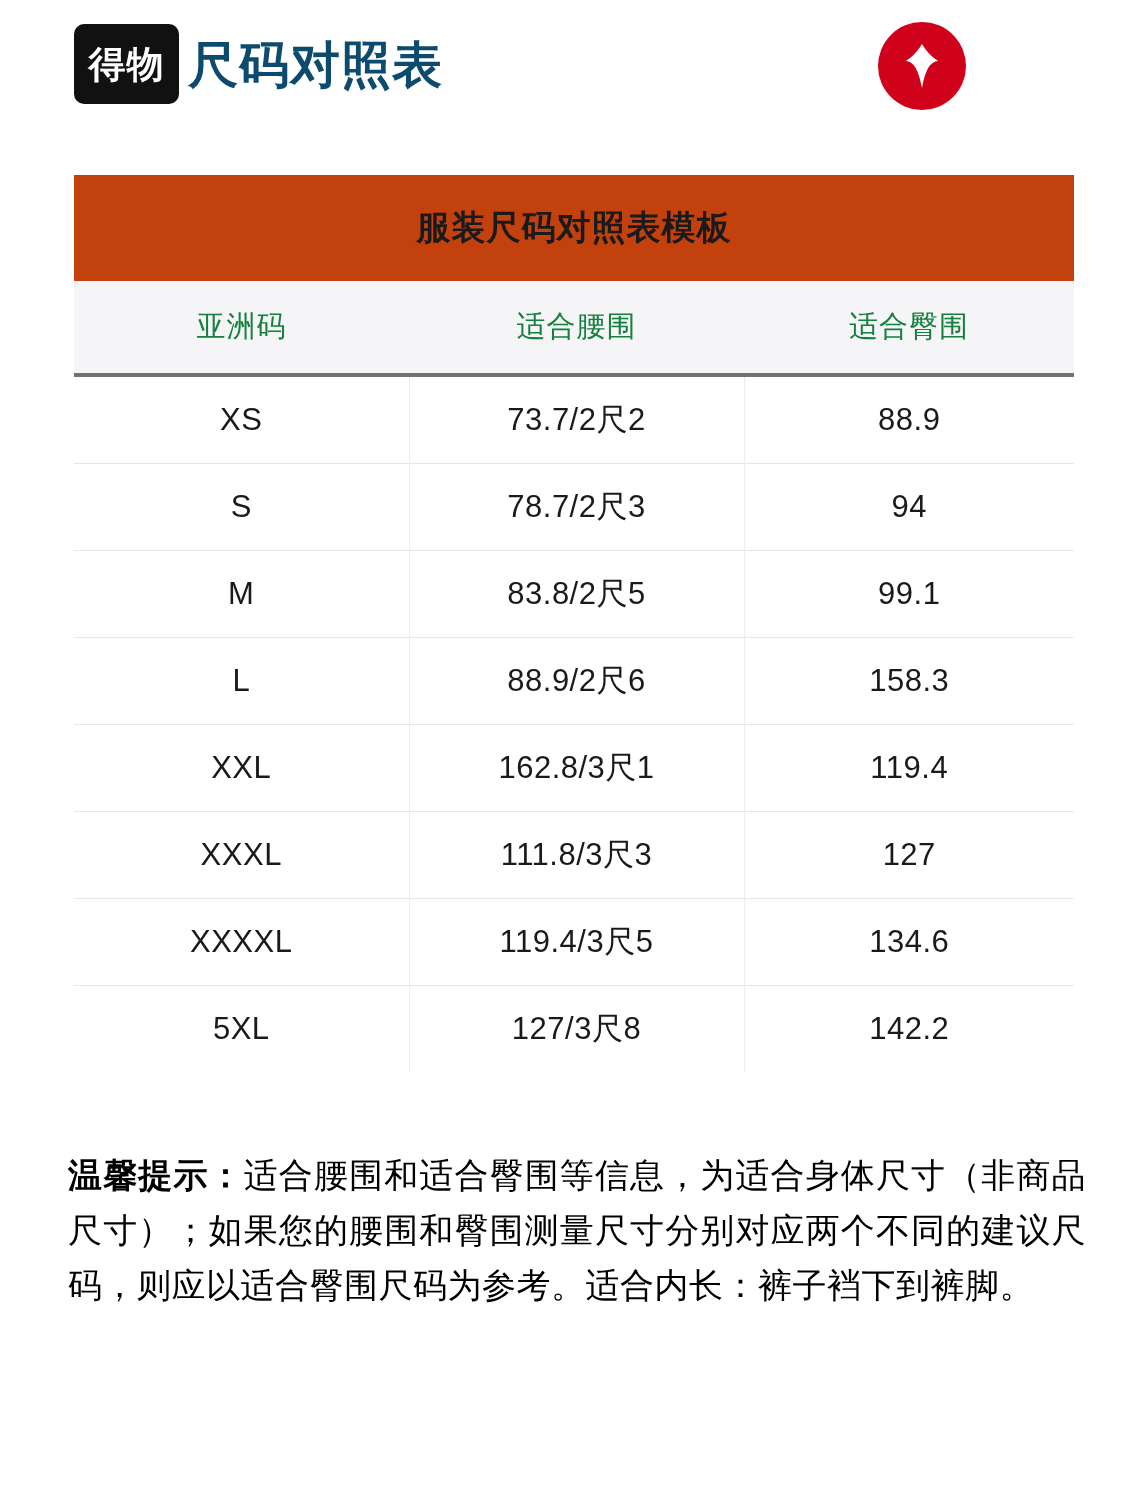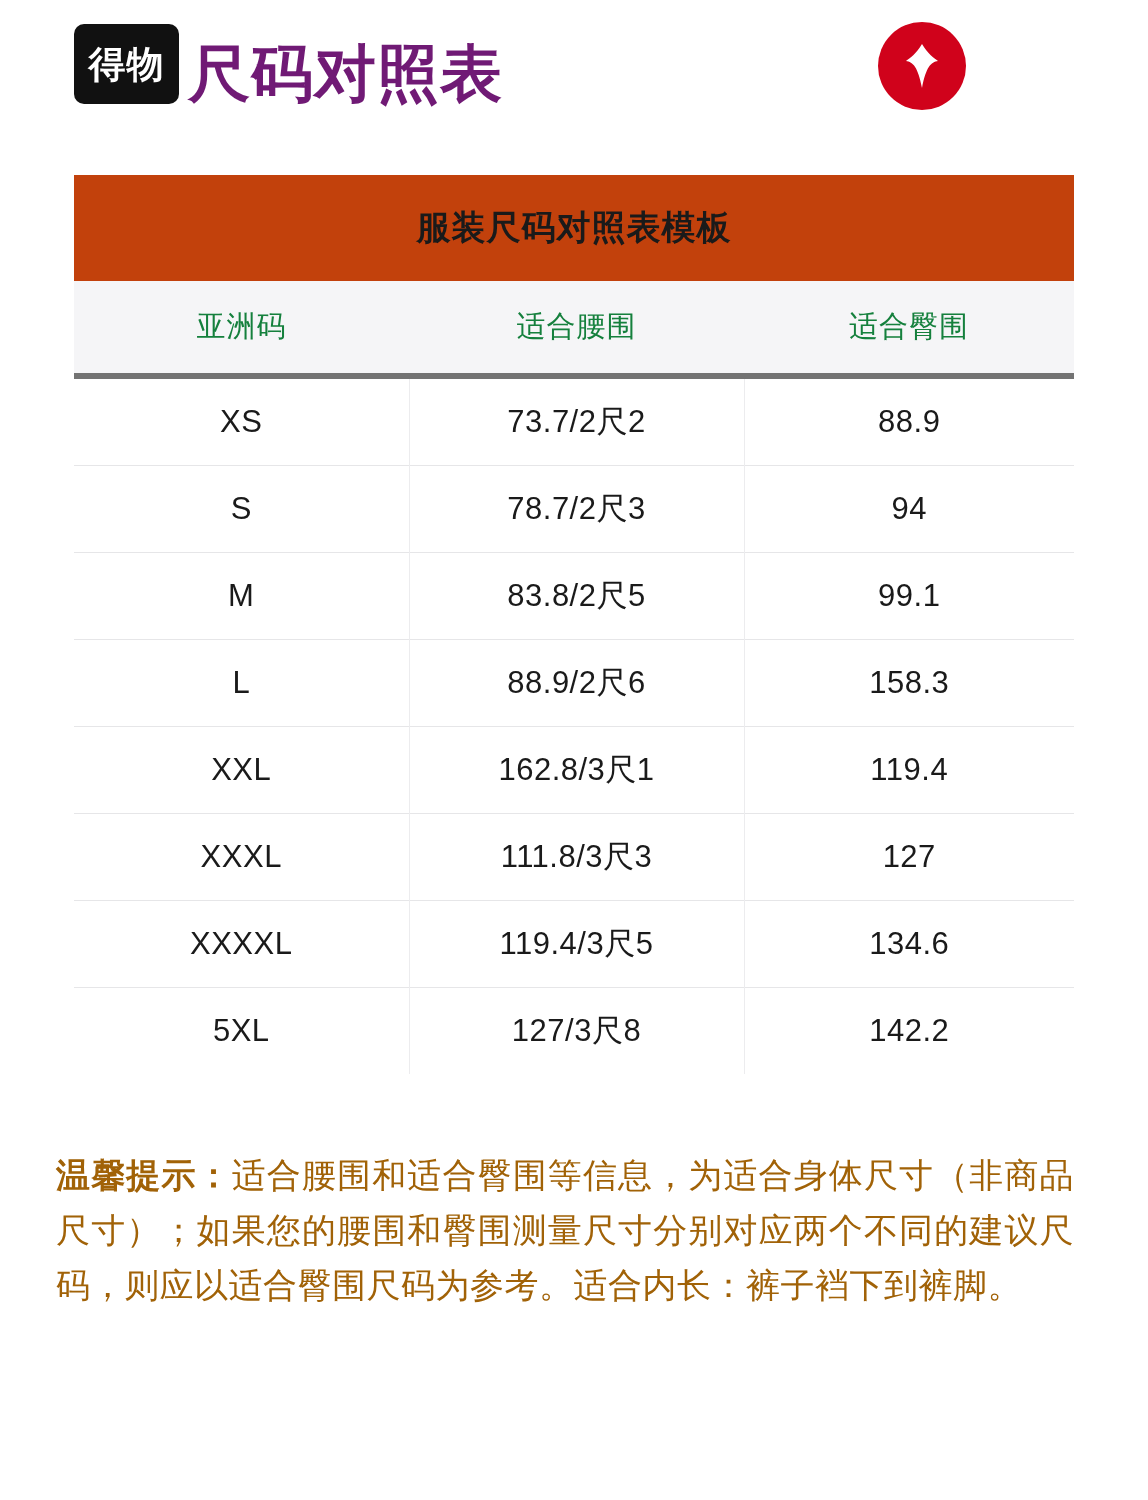--- a/index.html
+++ b/index.html
@@ -46,24 +46,24 @@
     font-size: 37px;
     font-weight: 700;
     letter-spacing: 1px;
     line-height: 1;
     font-family: "Liberation Sans", "DejaVu Sans", sans-serif;
   }
   .header-title {
     position: absolute;
     left: 188px;
     top: 32px;
-    font-size: 62px;
+    font-size: 50px;
     font-weight: 700;
     letter-spacing: 1px;
-    color: #701a75;
+    color: #0c4a6e;
     white-space: nowrap;
   }
   .logo-circle {
     position: absolute;
     right: 82px;
     top: 22px;
     width: 88px;
     height: 88px;
     border-radius: 50%;
     background: #d0021b;
@@ -111,34 +111,34 @@
     font-size: 31px;
     font-weight: 400;
     color: #1a1a1a;
     text-align: center;
     background: #ffffff;
     border-top: 1px solid #e6e6e8;
     border-left: 1px solid #ececee;
     letter-spacing: 0.5px;
   }
   table.size-table td:first-child { border-left: none; }
-  table.size-table tbody tr:first-child td { border-top: 6px solid #737373; }
+  table.size-table tbody tr:first-child td { border-top: 4px solid #737373; }
   table.size-table col.c1 { width: 33.5%; }
   table.size-table col.c2 { width: 33.5%; }
   table.size-table col.c3 { width: 33%; }
 
   
   .note {
     position: absolute;
-    left: 56px;
+    left: 68px;
     top: 1148px;
     width: 1018px;
     font-size: 34px;
     line-height: 1.62;
-    color: #a16207;
+    color: #000000;
     letter-spacing: 0.5px;
     text-align: justify;
   }
   .note b { font-weight: 700; }
 </style>
 </head>
 <body>
 
 <div class="page">
 

